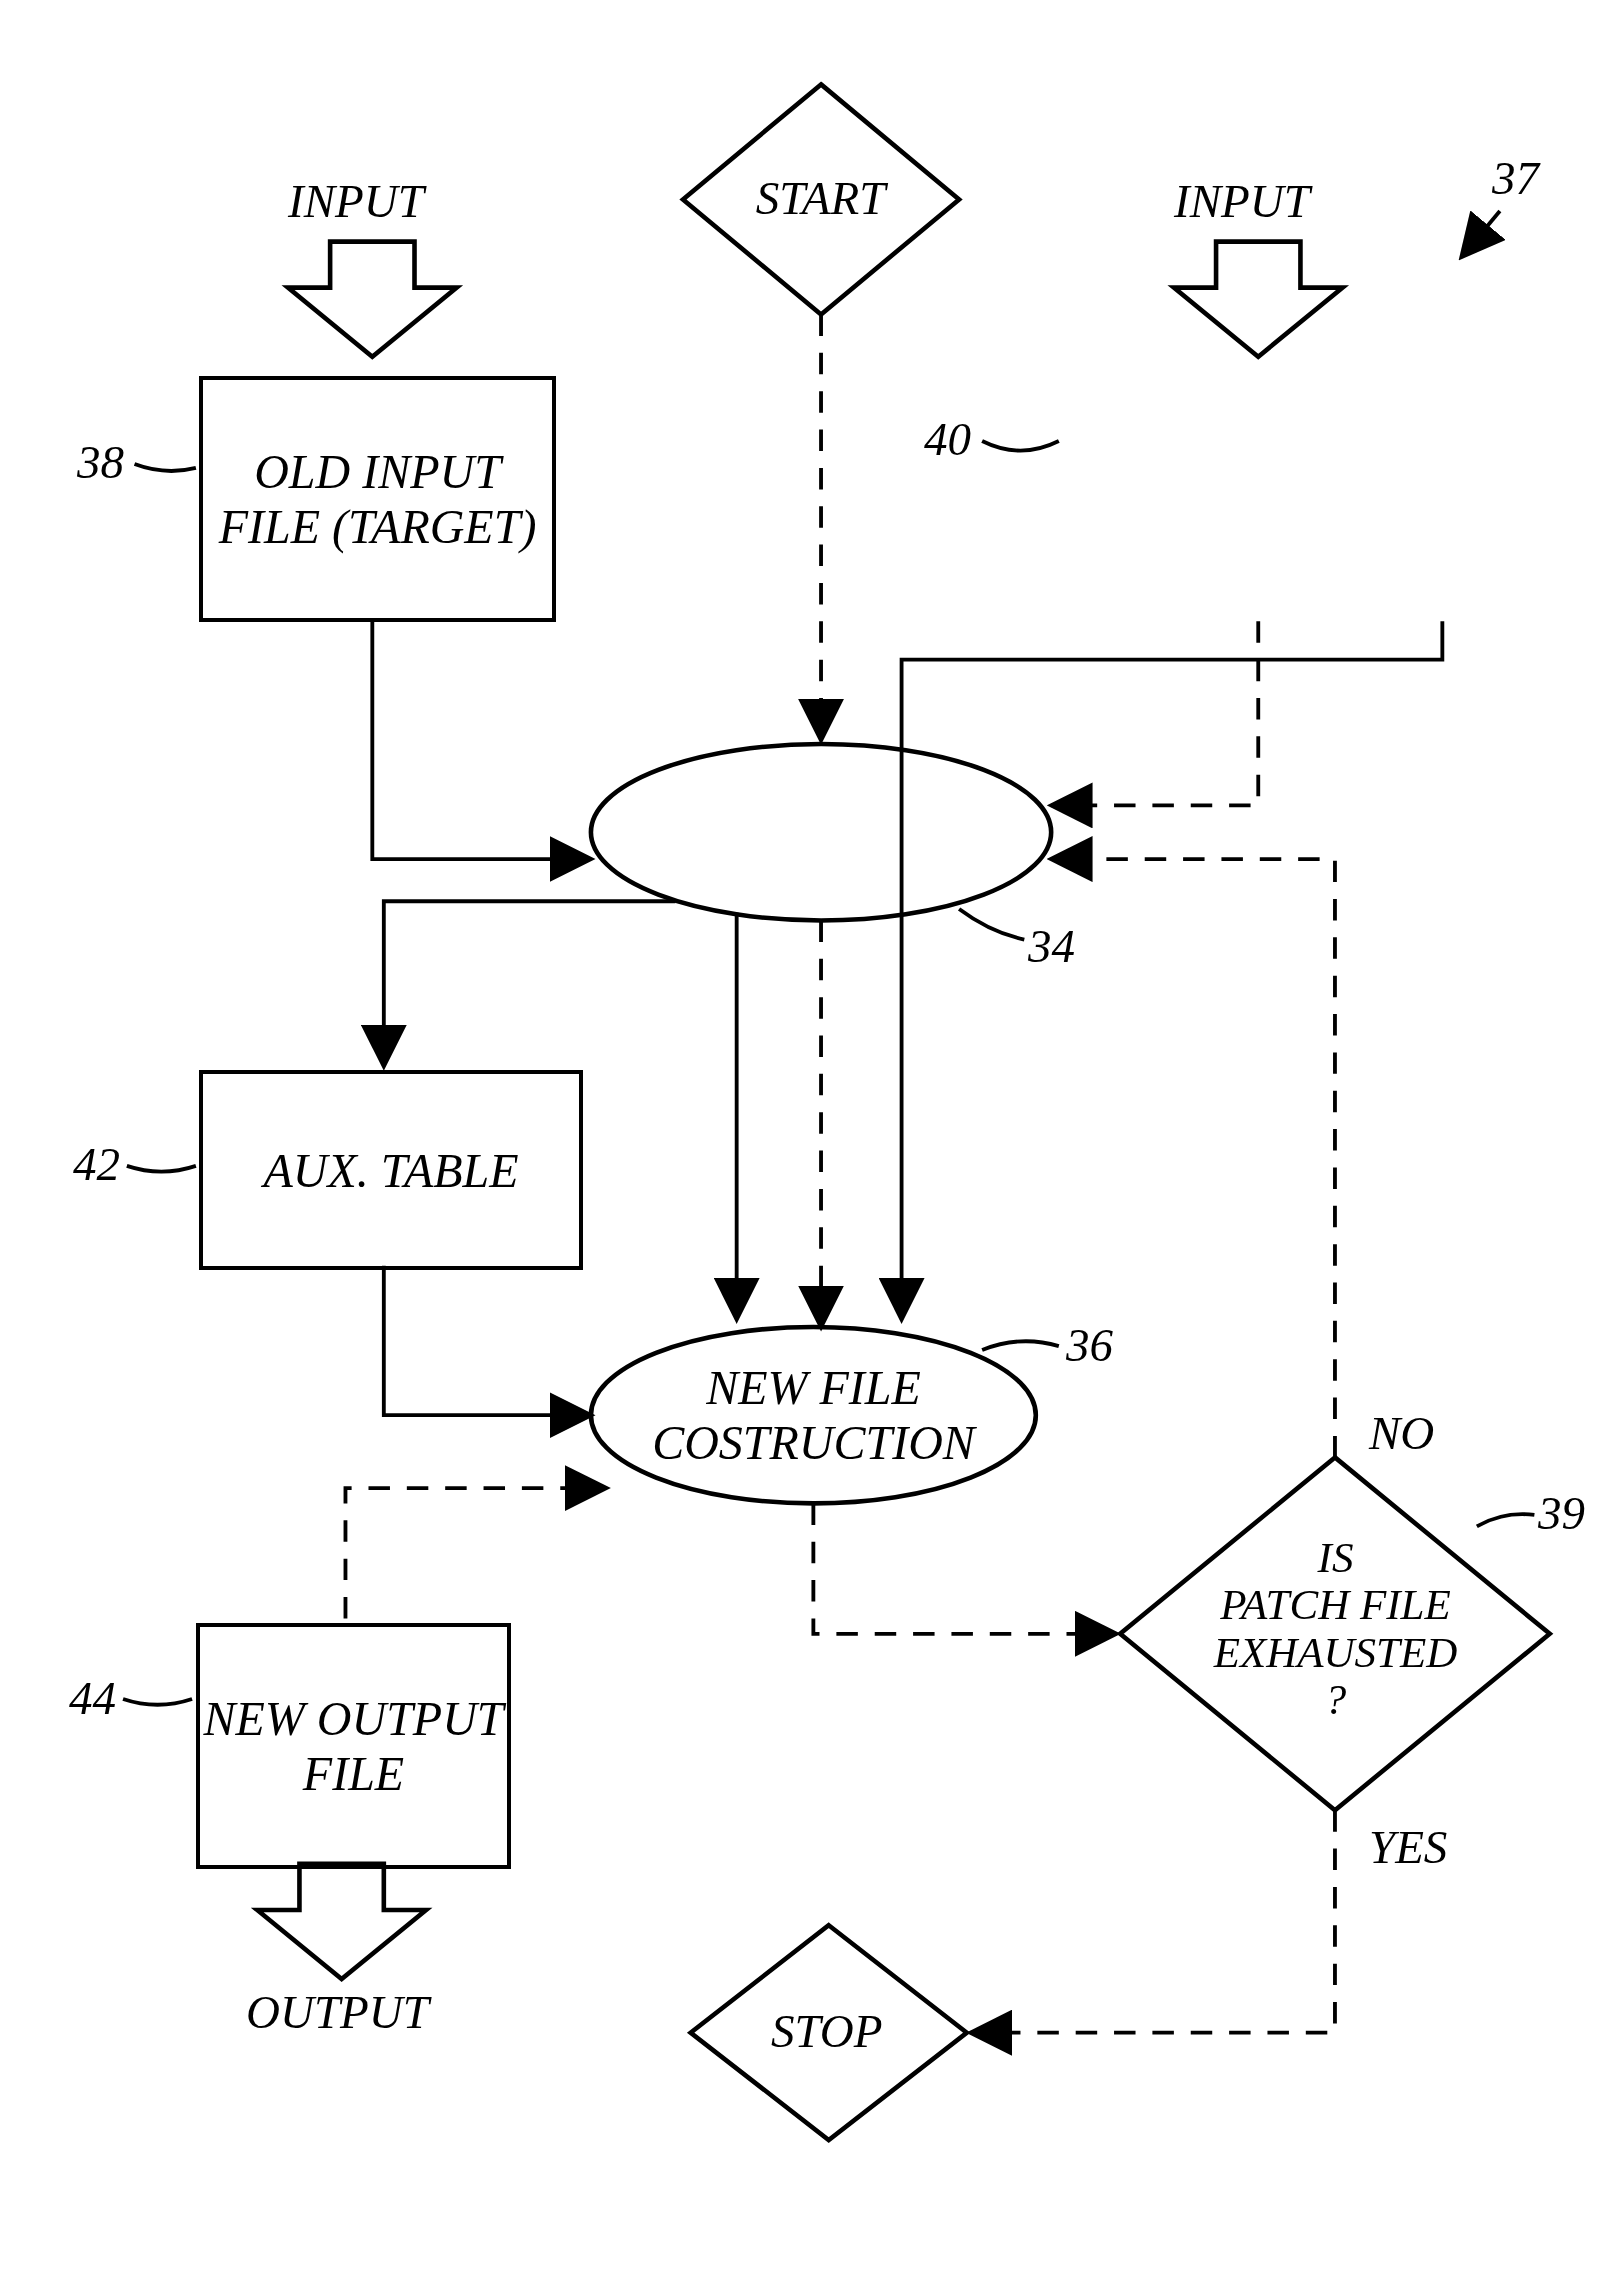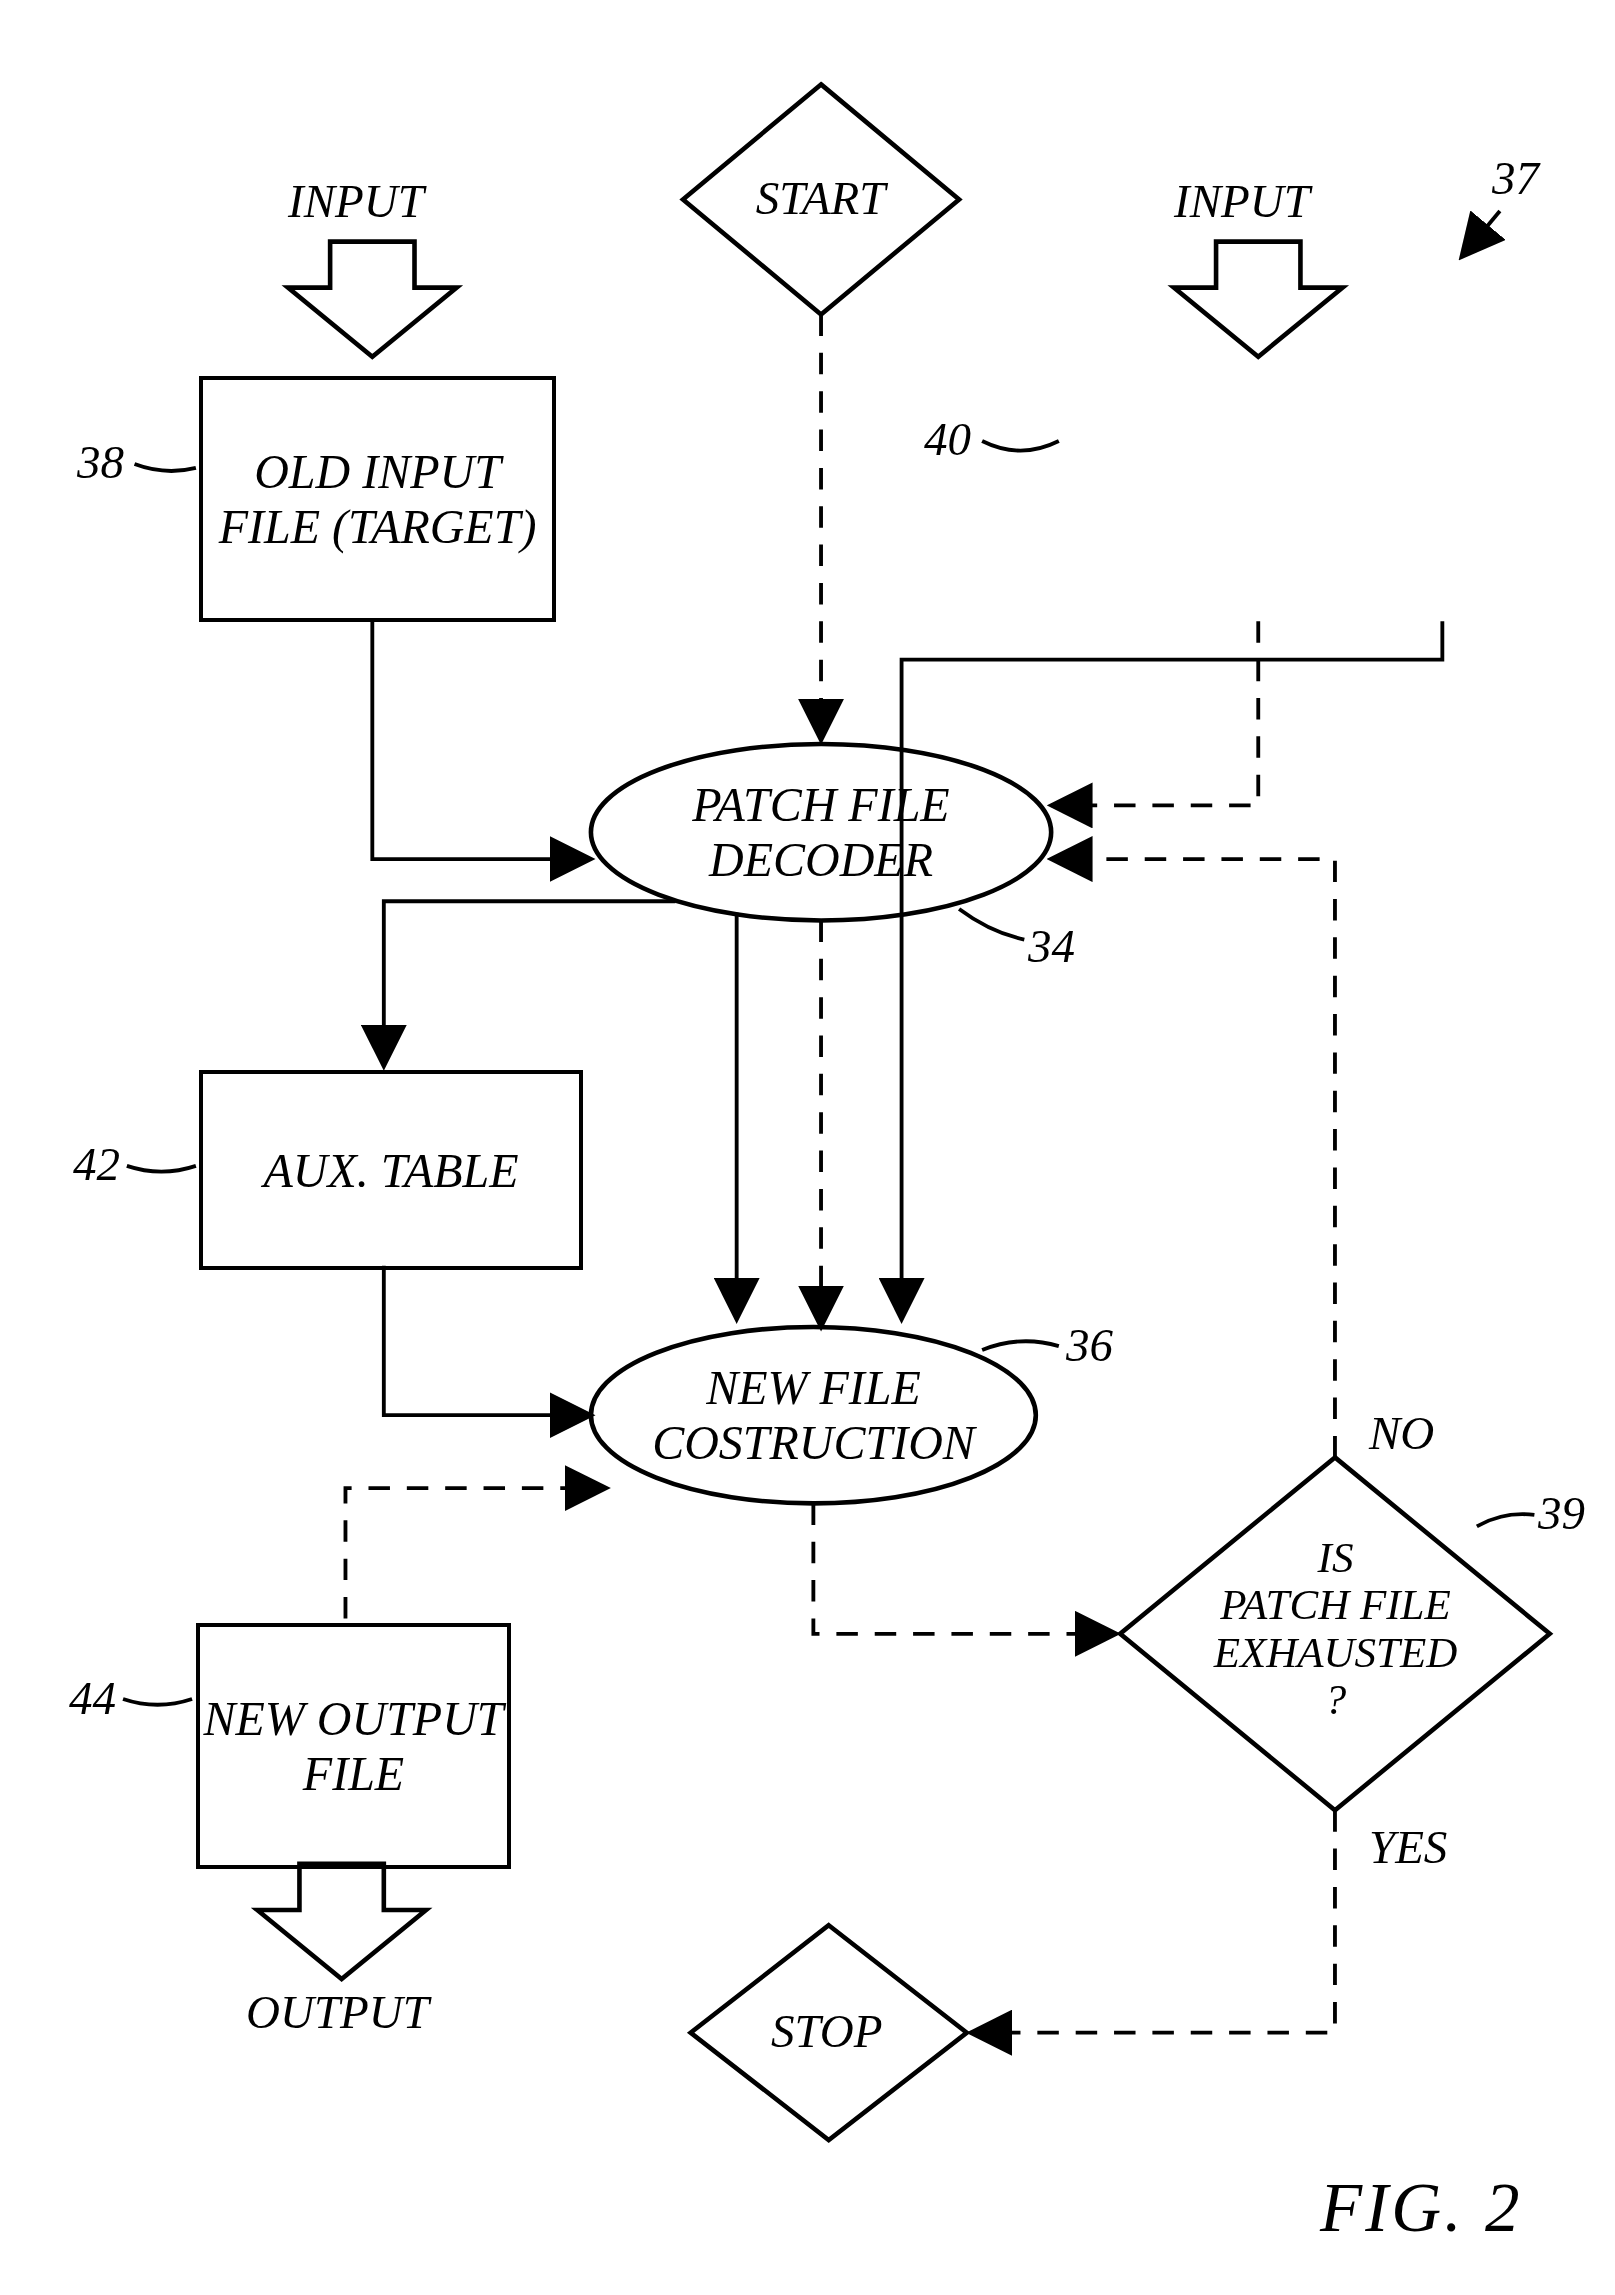--- a/index.html
+++ b/index.html
@@ -126,24 +126,20 @@
 INPUT FILE
 (TARGET)</span>
   </div>
   <div class="label" style="left:77px;top:437px">38</div>
 
   <div class="label" style="left:1174px;top:176px">INPUT</div>
   <div class="label" style="left:924px;top:414px">40</div>
 
   <div class="label" style="left:744px;top:173px;width:153px">START</div>
 
-  <div class="ellipse" style="left:591px;top:767px;width:460px;height:130px">
-    <span>PATCH FILE
-DECODER</span>
-  </div>
   <div class="label" style="left:1028px;top:921px">34</div>
 
   <div class="box" style="left:199px;top:1070px;width:376px;height:192px">
     <span>AUX. TABLE</span>
   </div>
   <div class="label" style="left:73px;top:1139px">42</div>
 
   <div class="ellipse" style="left:591px;top:1350px;width:445px;height:130px">
     <span>NEW FILE
 COSTRUCTION</span>
@@ -160,16 +156,15 @@
 
   <div class="box" style="left:196px;top:1623px;width:307px;height:238px">
     <span>NEW
 OUTPUT FILE</span>
   </div>
   <div class="label" style="left:69px;top:1673px">44</div>
   <div class="label" style="left:246px;top:1987px">OUTPUT</div>
 
   <div class="label" style="left:771px;top:2006px">STOP</div>
 
-  <div class="label" style="left:1320px;top:2171px;font-size:69px;font-style:italic;letter-spacing:3.1px">FIG. 2</div>
 
 </div>
 
 
 </body></html>

